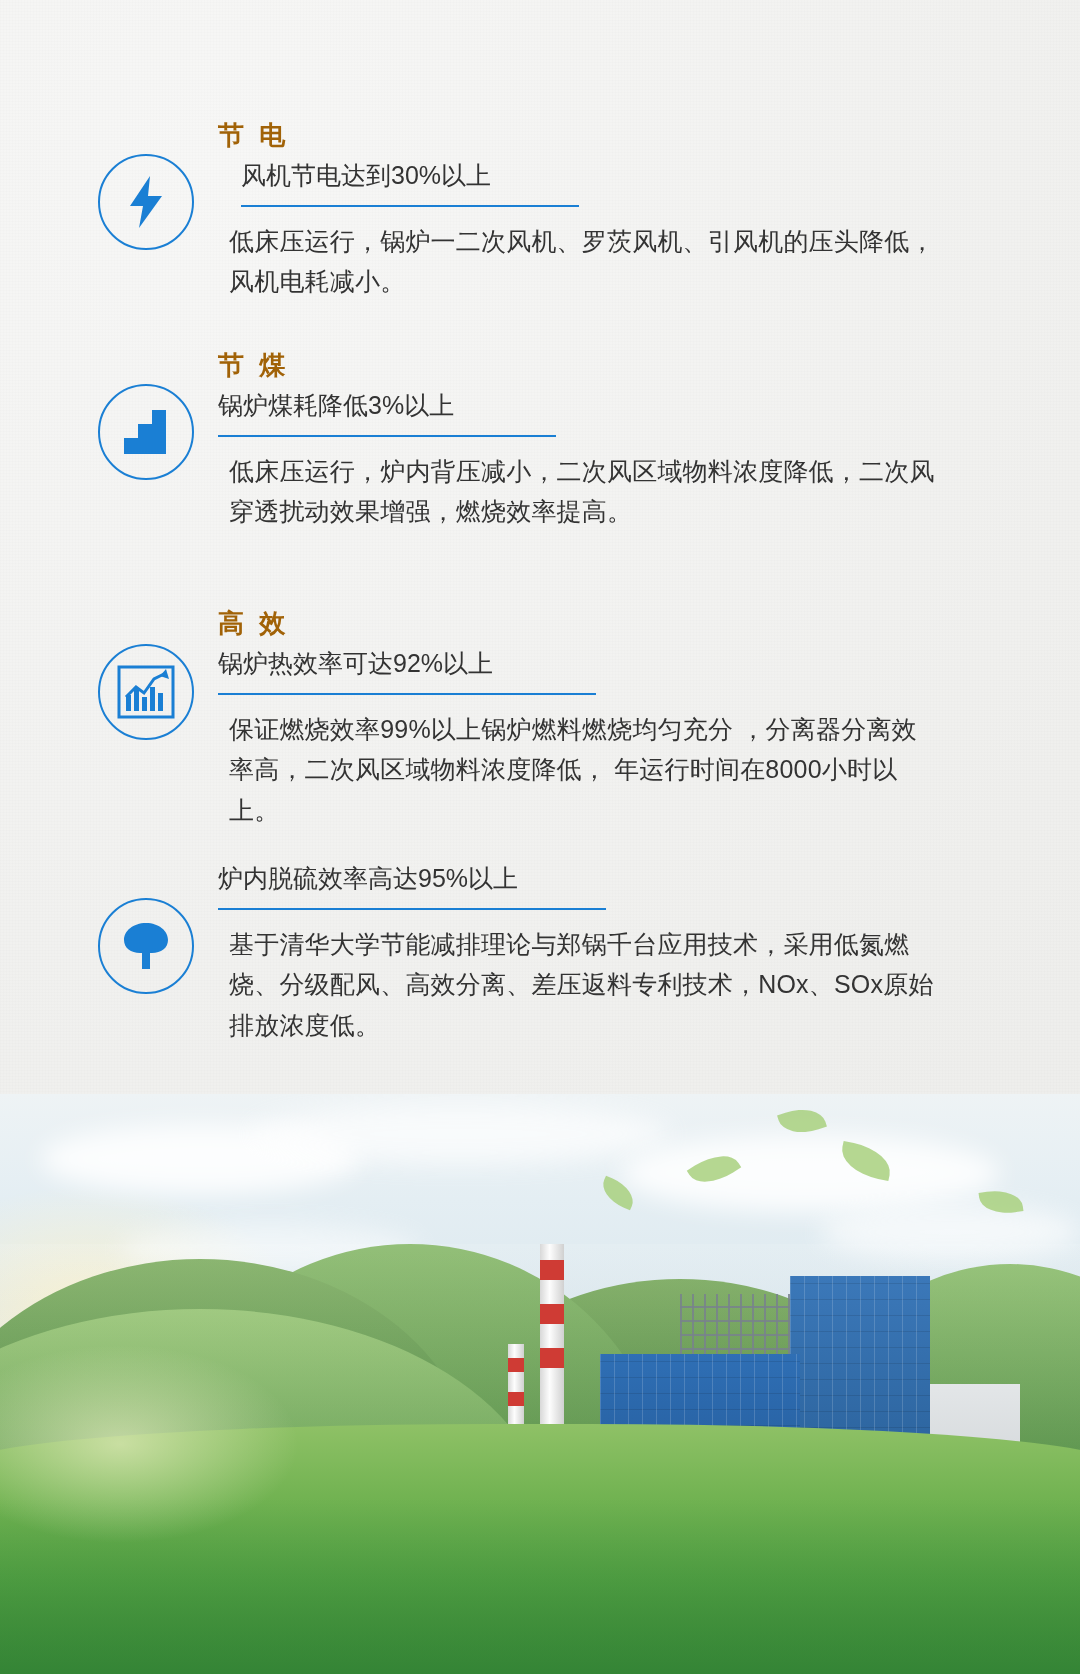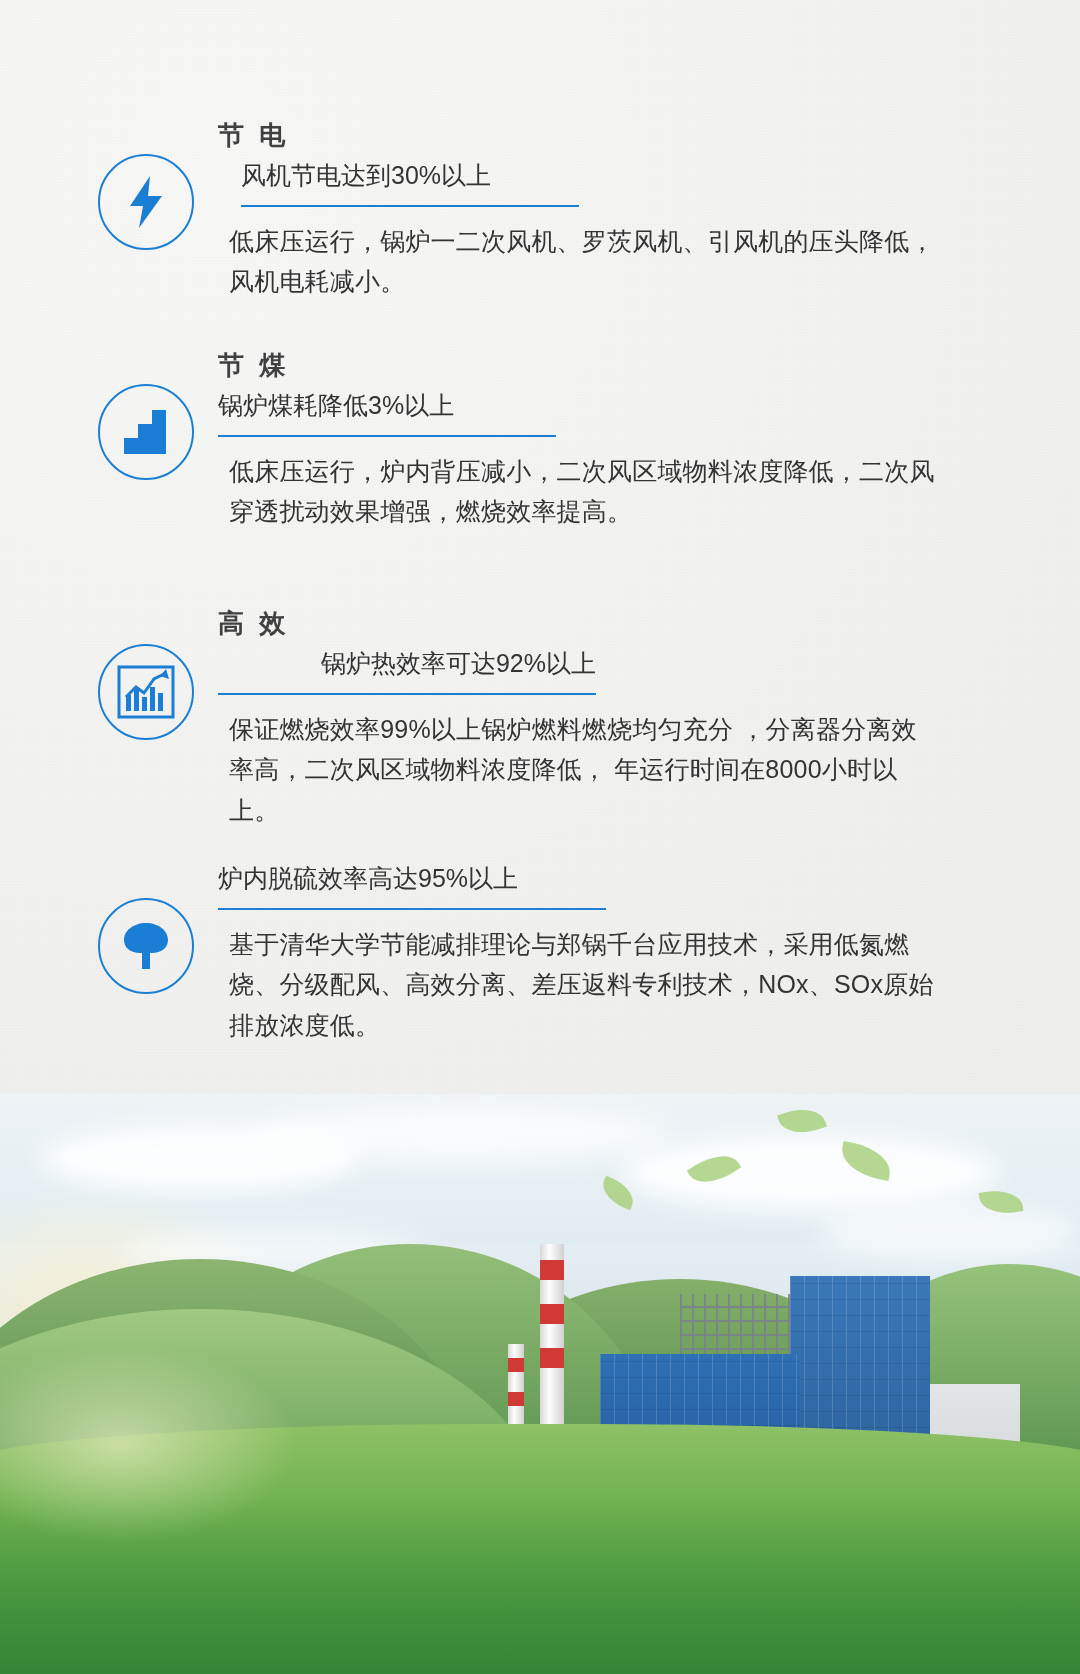--- a/index.html
+++ b/index.html
@@ -58,21 +58,21 @@
     display: flex;
     align-items: center;
     justify-content: center;
   }
   .feature-body {
     position: absolute;
     left: 218px;
     width: 720px;
   }
   .feature-title {
-    color: #404040;
+    color: #a16207;
     font-size: 26px;
     font-weight: bold;
     letter-spacing: 4px;
     line-height: 1.2;
     margin: 0 0 8px 0;
   }
   .feature-sub {
     color: #333333;
     font-size: 25px;
     line-height: 1.35;
@@ -95,21 +95,21 @@
   #feature-0 .feature-icon { top: 34px; }
   #feature-1 { top: 230px; }
   #feature-1 .feature-icon { top: 34px; }
   #feature-2 { top: 488px; }
   #feature-2 .feature-icon { top: 36px; }
   #feature-3 { top: 742px; }
   #feature-3 .feature-icon { top: 36px; }
 
   #feature-0 .feature-sub { min-width: 338px; margin-left: 23px; }
   #feature-1 .feature-sub { min-width: 338px; }
-  #feature-2 .feature-sub { min-width: 378px; text-align: right; }
+  #feature-2 .feature-sub { min-width: 378px; }
   #feature-3 .feature-sub { min-width: 388px; }
 
   svg.ic { display:block; }
 
   
   .scene {
     position: absolute;
     left: 0;
     bottom: 0;
     width: 1080px;

